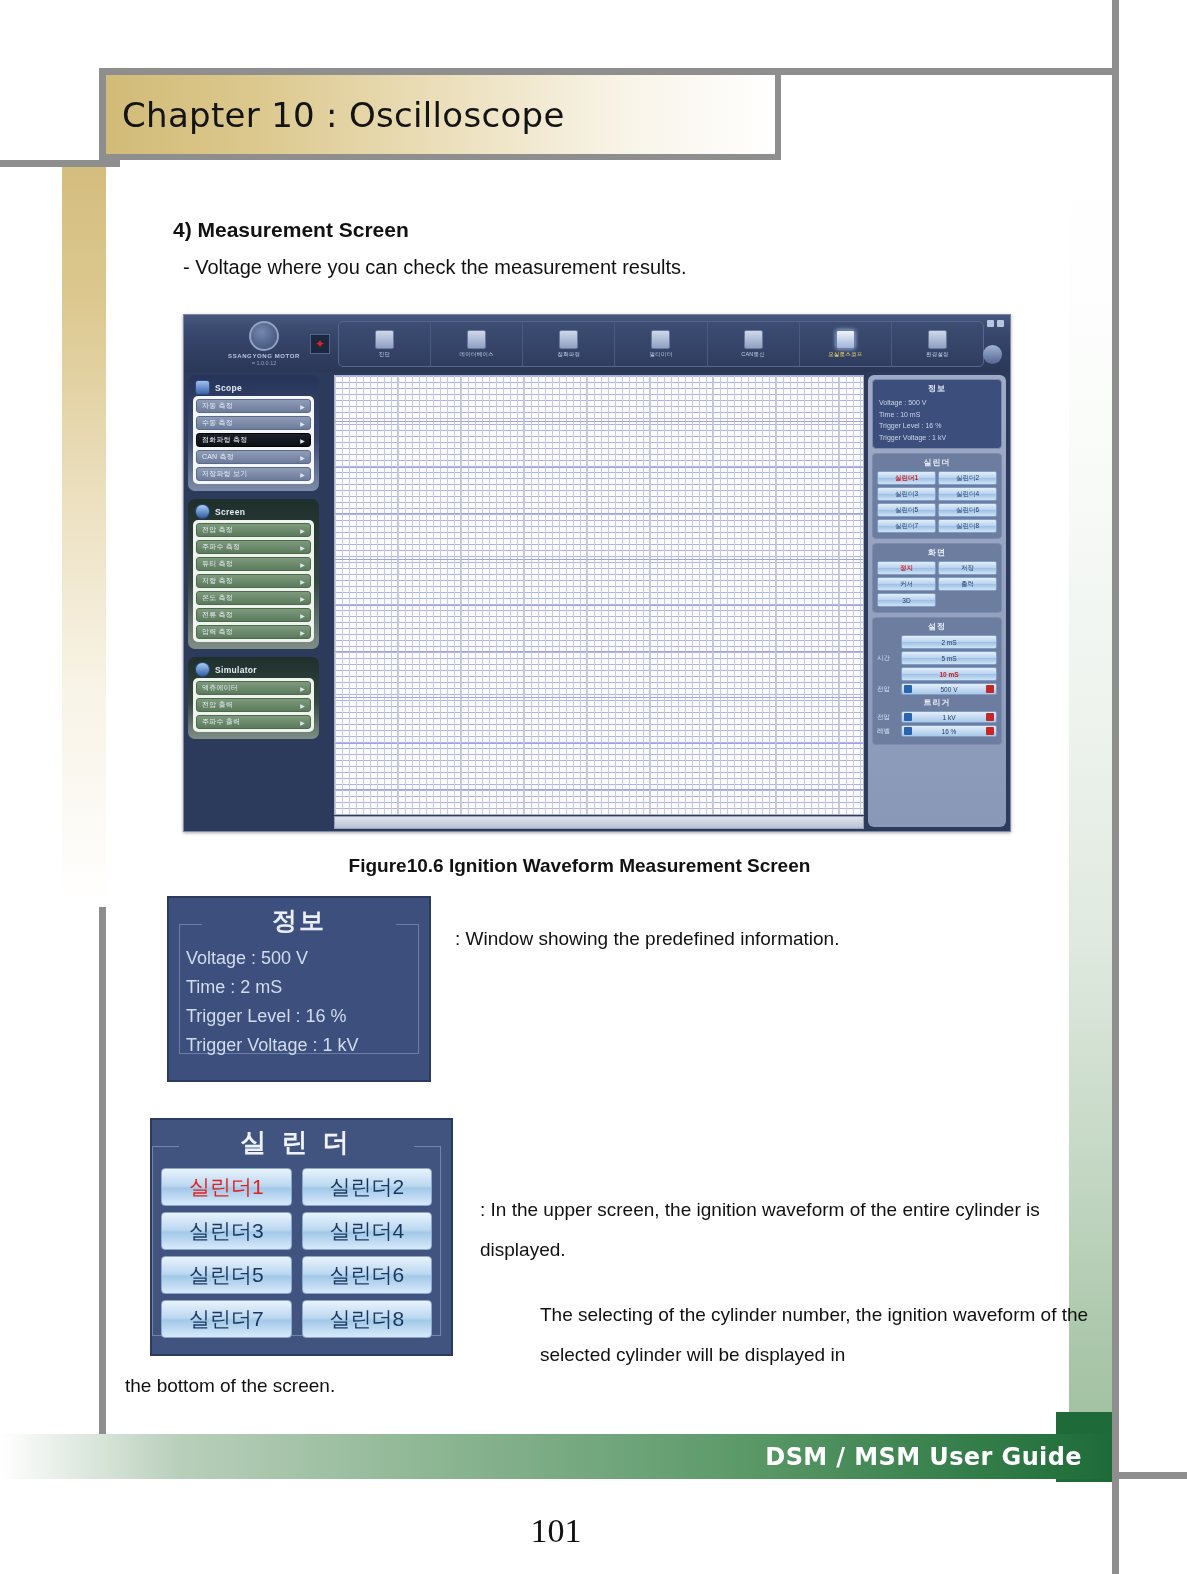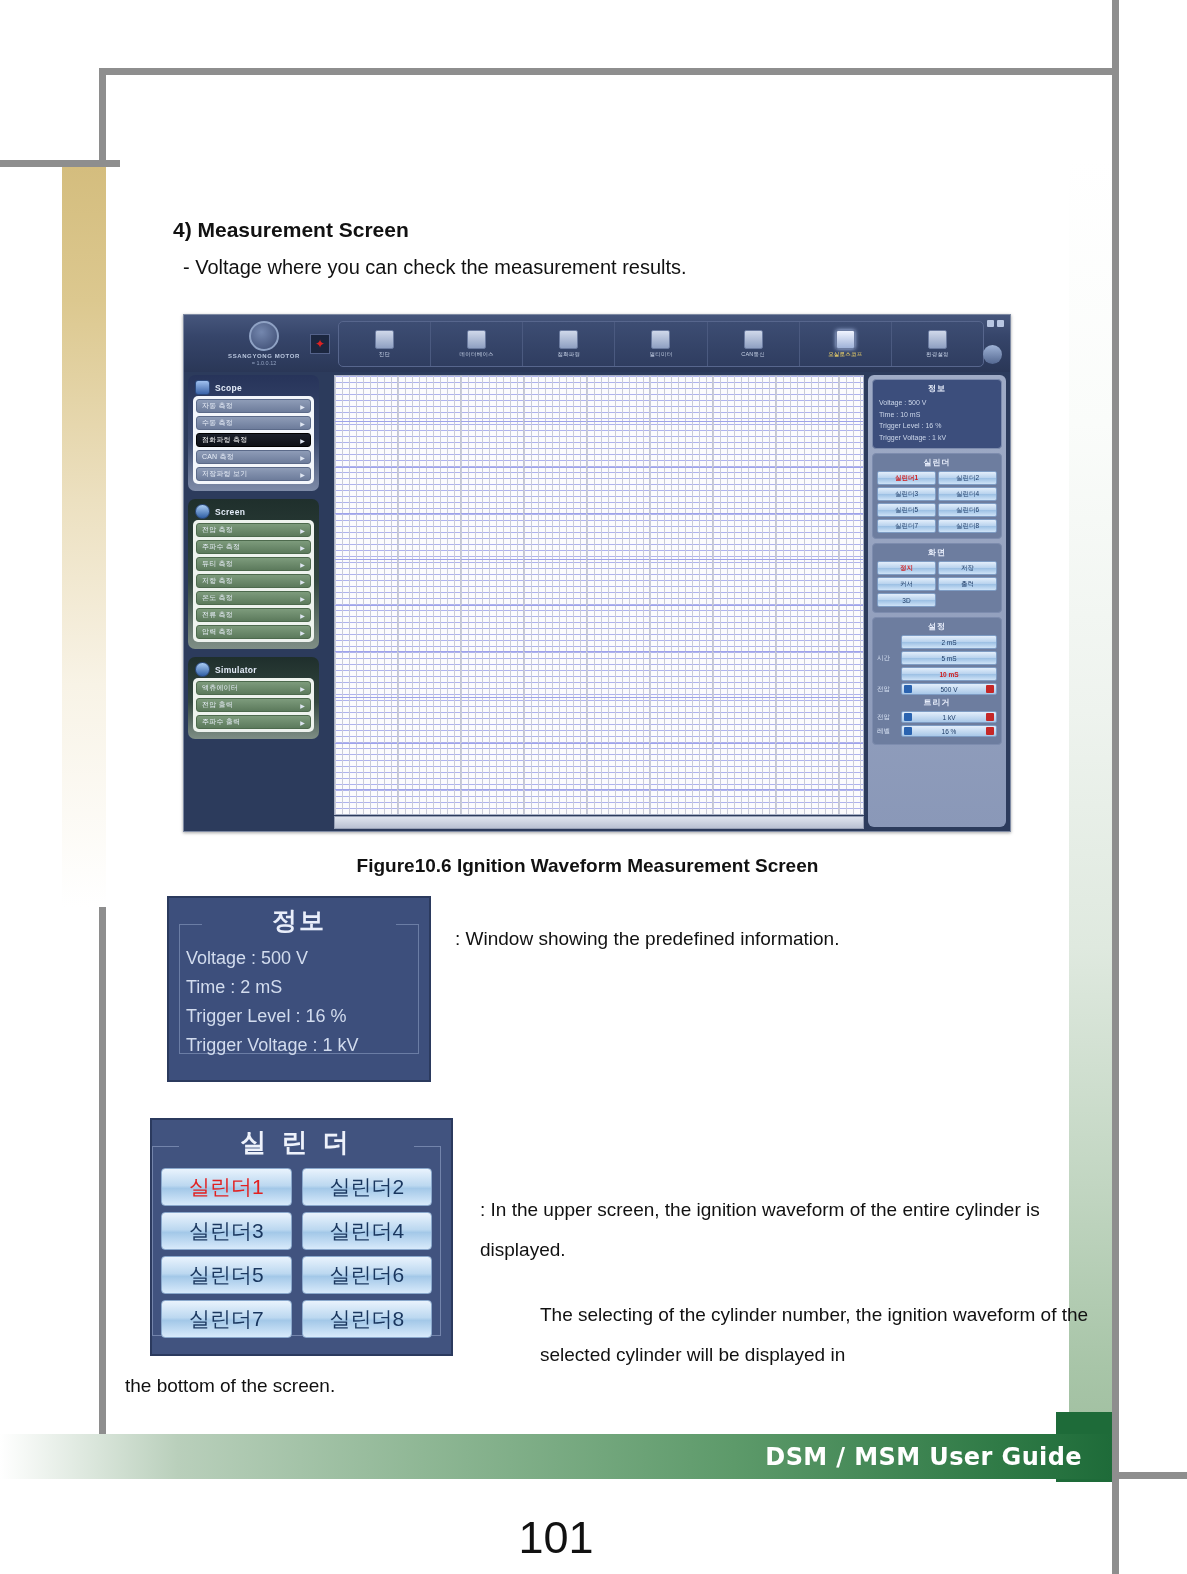--- a/index.html
+++ b/index.html
@@ -137,21 +137,21 @@
   .slabel{font-size:6.5px;color:#d6e0f2;width:20px;}
   .sctl{flex:1;height:12px;border-radius:2px;display:flex;align-items:center;
      justify-content:space-between;padding:0 2px;box-sizing:border-box;
      background:linear-gradient(180deg,#e3eefb,#a9c8e8);border:1px solid #7e9cc4;}
   .sctl .val{flex:1;text-align:center;font-size:6.5px;color:#1d3b66;}
   .sq{width:8px;height:8px;border-radius:1px;}
   .sq.b{background:#2a63b0;} .sq.r{background:#c52727;}
 
   
   #figcap{position:absolute;left:0;top:855px;width:1159px;text-align:center;
-     font-size:19px;font-weight:bold;color:#111;padding-left:8px;}
+     font-size:19px;font-weight:bold;color:#111;}
 
   
   #callout-info{position:absolute;left:167px;top:896px;width:264px;height:186px;
      background:#3d4f7c;border:2px solid #2b3a5e;box-sizing:border-box;padding:6px 10px;}
   #callout-info .ci-title{text-align:center;font-size:25px;font-weight:bold;color:#e9eefa;
      letter-spacing:2px;}
   #callout-info .ci-frame{border:1px solid #6b7da5;border-top:none;margin-top:-13px;padding-top:20px;
      height:130px;box-sizing:border-box;position:relative;}
   #callout-info .ci-frame::before,#callout-info .ci-frame::after{content:"";position:absolute;top:0;
      width:22px;height:1px;background:#6b7da5;}
@@ -181,37 +181,40 @@
   #note-cyl3{position:absolute;left:125px;top:1375px;font-size:19px;color:#111;}
 
   
   #footer-bar{position:absolute;left:0;top:1434px;width:1112px;height:45px;
      background:linear-gradient(90deg,#ffffff 0%,#b9cfbb 16%,#8fb795 38%,#5d9a6a 66%,#2f7a46 90%,#1e6b39 100%);
      display:flex;align-items:center;justify-content:flex-end;}
   #footer-text{color:#fff;font-size:24px;font-weight:bold;letter-spacing:.4px;padding-right:30px;
      font-family:"DejaVu Sans","Liberation Sans",sans-serif;}
   #footer-tab{position:absolute;left:1056px;top:1412px;width:56px;height:70px;background:#1e6b39;}
   #pageno{position:absolute;left:0;top:1512px;width:1112px;text-align:center;
-     font-size:45px;color:#111;font-family:Liberation Sans, sans-serif;}
+     font-size:34px;color:#111;font-family:Liberation Serif, serif;}
 </style>
 </head>
 <body>
 
 <div id="page">
 
   <div class="frame-line" id="rule-right-outer"></div>
   <div class="frame-line" id="rule-cross"></div>
   <div class="frame-line" id="rule-left"></div>
   <div class="frame-line" id="rule-top"></div>
   <div class="frame-line" id="rule-bottom"></div>
   <div class="frame-line" id="rule-right-foot"></div>
 
   <div id="gold-strip"></div>
   <div id="green-strip"></div>
 
+  <div id="chapter-bar">
+    <div id="chapter-title">Chapter 10 : Oscilloscope</div>
+  </div>
 
   <div id="sec-title">4) Measurement Screen</div>
   <div id="sec-sub">- Voltage where you can check the measurement results.</div>
 
   <div id="app">
 
     <div id="app-topbar">
       <div id="brand">
         <div id="brand-logo"></div>
         <div id="brand-name">SSANGYONG MOTOR</div>

